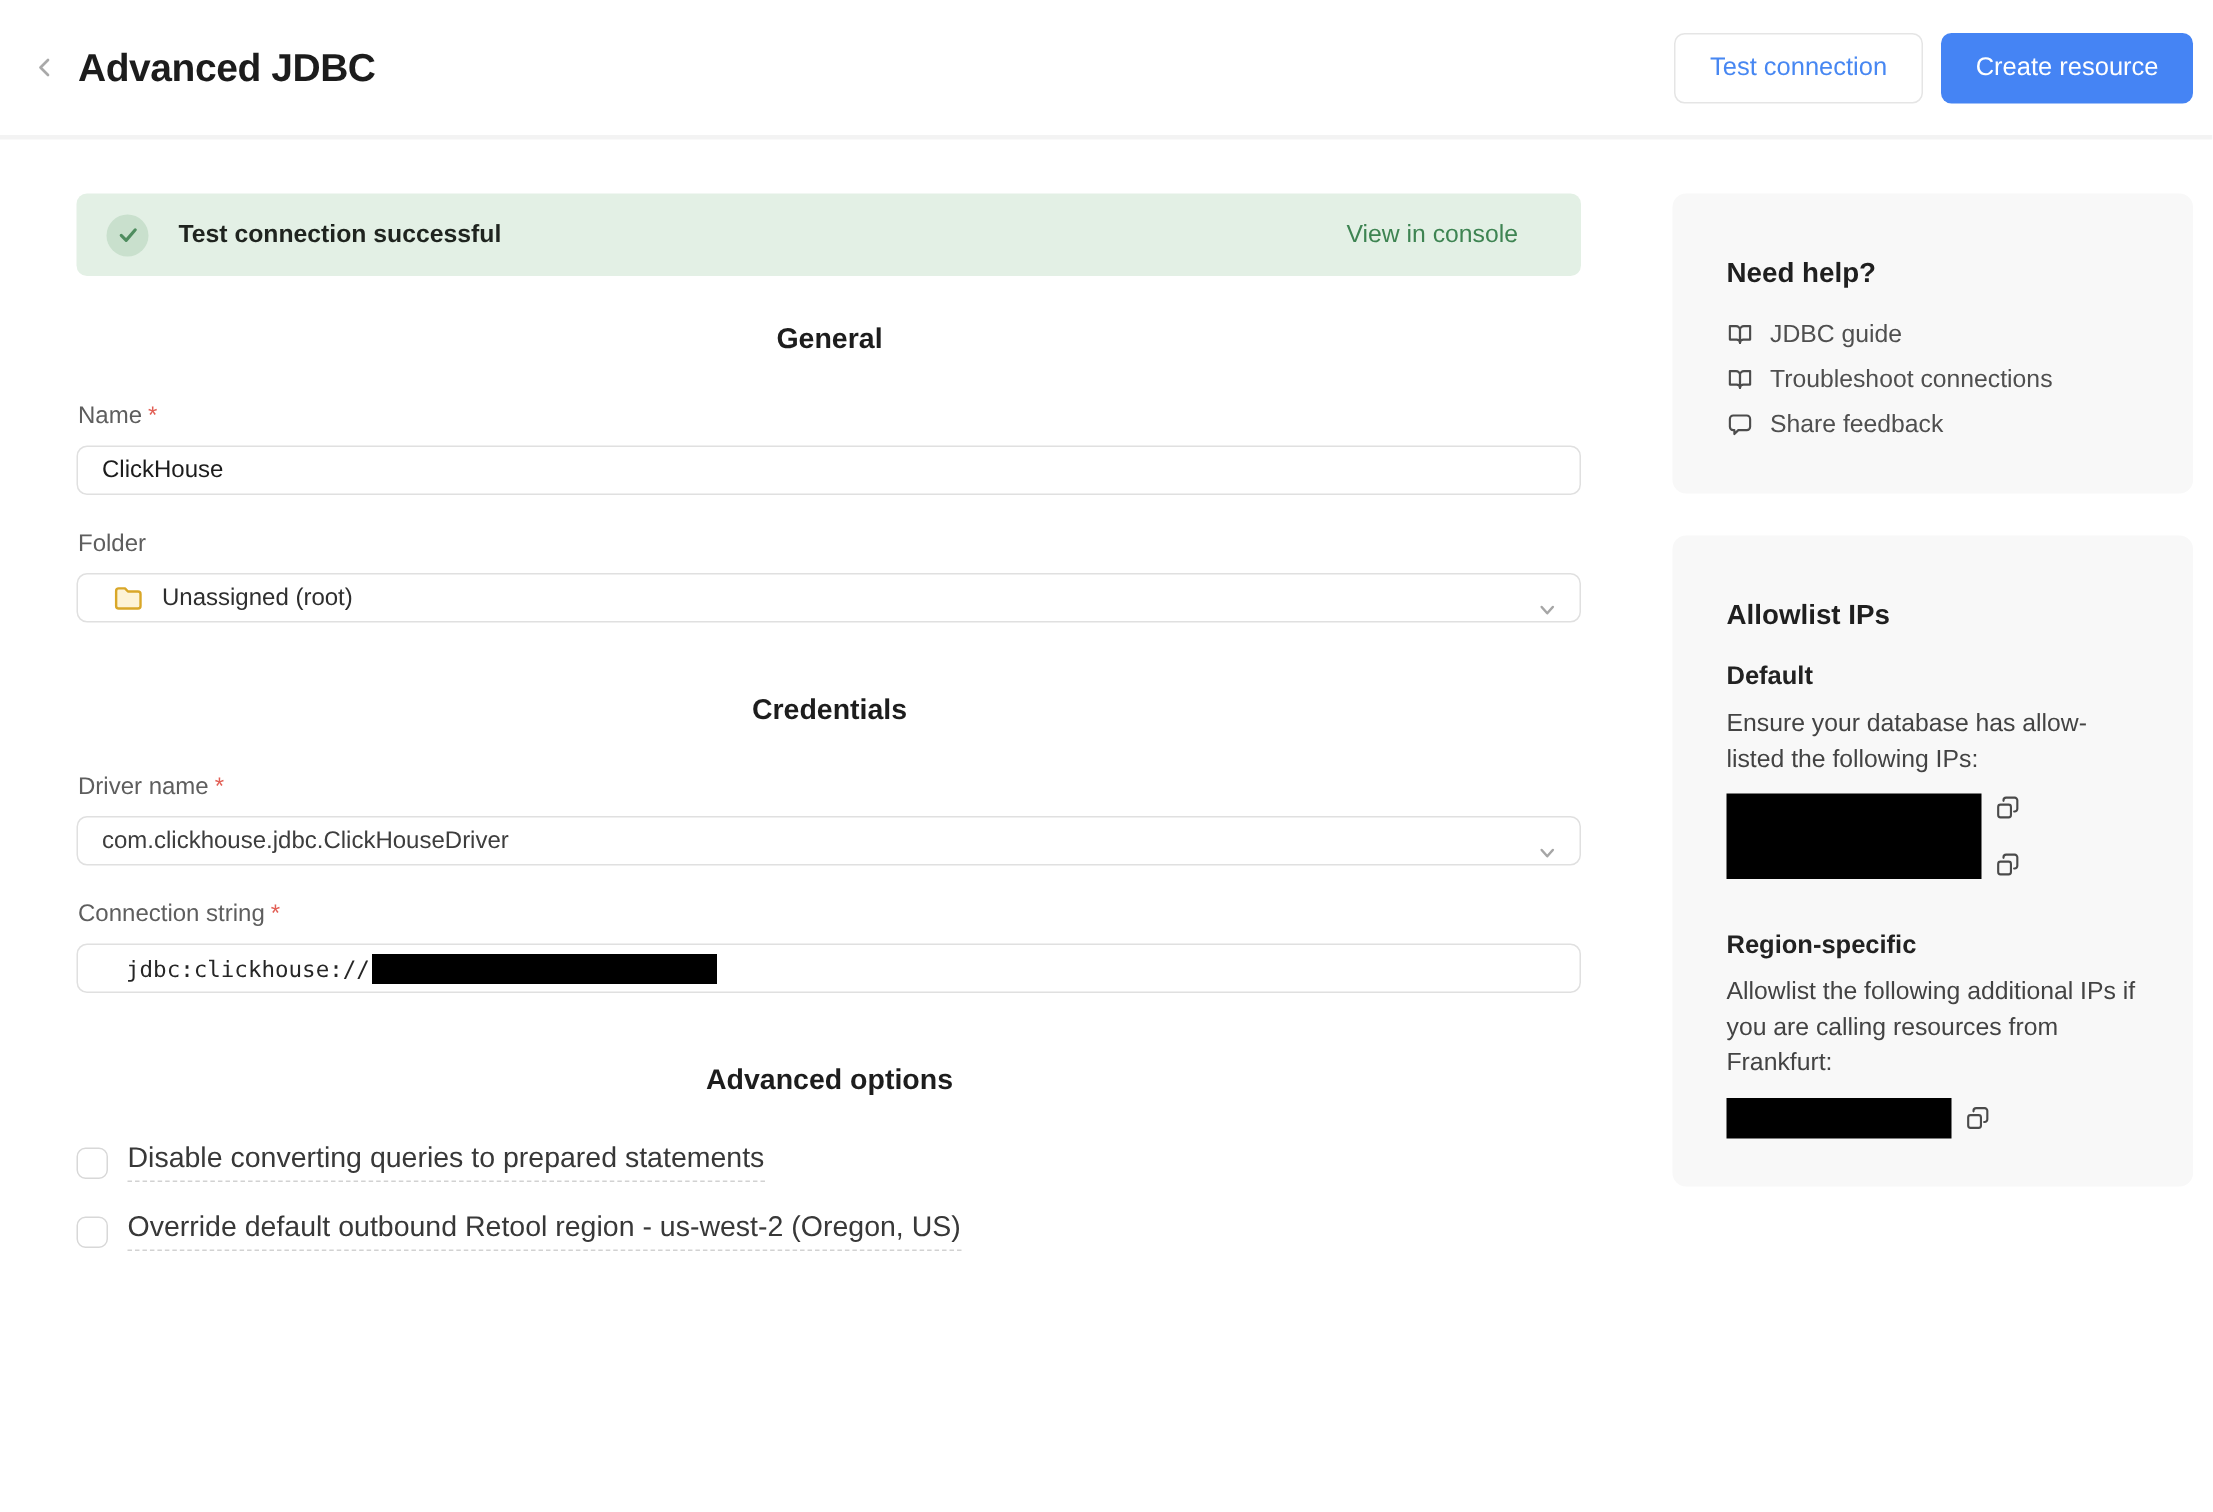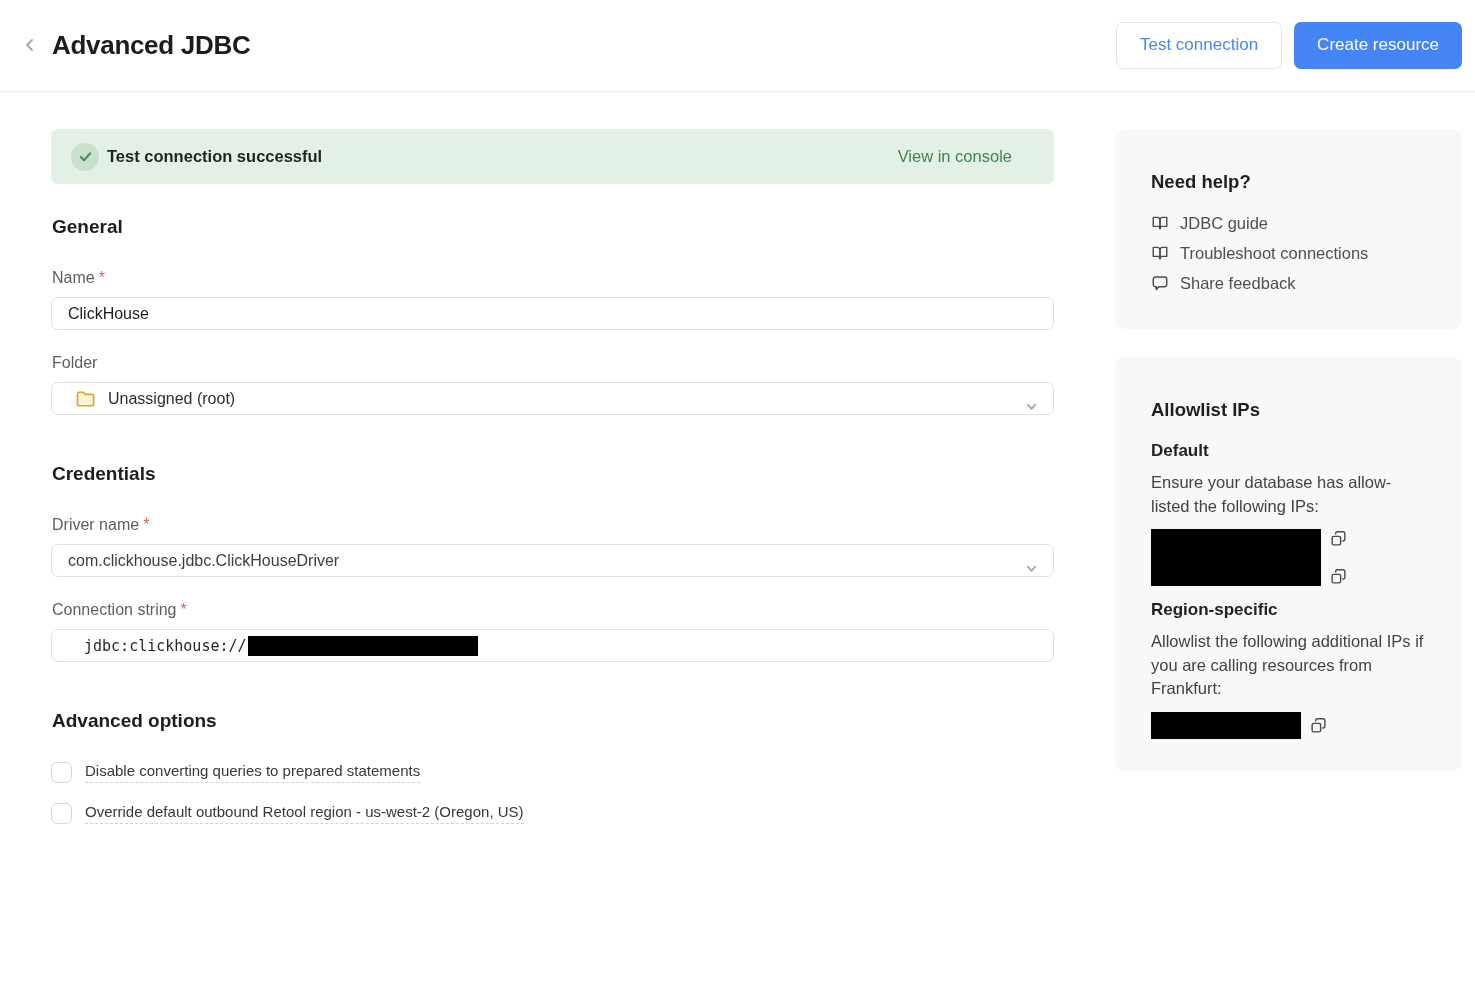--- a/index.html
+++ b/index.html
@@ -49,25 +49,25 @@
     margin-top: 36px; height: 55px;
     background: #e3f0e5; border-radius: 7px;
     display: flex; align-items: center;
     padding: 0 42px 0 20px;
   }
   .check-circle {
     width: 28px; height: 28px; border-radius: 50%;
     background: #c9e0cd; flex: 0 0 auto;
     display: flex; align-items: center; justify-content: center;
   }
-  .banner-msg { margin-left: 8px; font-size: 16.5px; font-weight: 700; color: #1f241f; }
+  .banner-msg { margin-left: 20px; font-size: 16.5px; font-weight: 700; color: #1f241f; }
   .banner-action { margin-left: auto; font-size: 16.5px; color: #3e8452; cursor: pointer; }
 
   
-  .section-h { font-size: 19px; font-weight: 700; color: #1d1d1d; margin: 31px 0 0 1px; line-height: 23px; }
+  .section-h { font-size: 19px; font-weight: 700; color: #1d1d1d; margin: 31px 0 0 1px; line-height: 23px; text-align: center; }
   .field { margin-top: 24px; }
   .field.first { margin-top: 31px; }
   .field-label { font-size: 16px; color: #5e5e5e; display: inline-block; margin: 0 0 10px 1px; }
   .req { color: #e25f55; margin-left: 4px; }
   .control {
     width: 100%; height: 33px;
     border: 1px solid #e0e0e0; border-radius: 7px;
     background: #fff; font-size: 16px; color: #1c1c1c;
     padding: 0 16px; font-family: "Liberation Sans", sans-serif;
     outline: none;
@@ -87,21 +87,21 @@
 
   
   .adv-h { margin-top: 47px; }
   .cb-row { display: flex; align-items: center; margin-top: 30px; }
   .cb-row + .cb-row { margin-top: 20px; }
   .checkbox {
     width: 21px; height: 21px; border: 1.5px solid #d8d8d8;
     border-radius: 6px; background: #fff; flex: 0 0 auto; cursor: pointer;
   }
   .cb-label {
-    margin-left: 13px; font-size: 15px; color: #383838;
+    margin-left: 13px; font-size: 19px; color: #383838;
     border-bottom: 1px dashed #d2d2d2; padding-bottom: 3px; cursor: default;
   }
 
   
   .card {
     background: #f8f8f8; border-radius: 9px;
     padding: 42px 36px 32px;
   }
   .card-help { margin-top: 36px; height: 200px; padding-bottom: 0; }
   .card-h { font-size: 18.5px; font-weight: 600; color: #1f1f1f; margin: 0 0 15px; }
@@ -109,21 +109,21 @@
   .help-item .hicon { margin-right: 11px; display: flex; color: #4c4c4c; }
 
   .card-allow { margin-top: 28px; }
   .sub-h { font-size: 17px; font-weight: 600; color: #222; margin: 0 0 10px; }
   .para { font-size: 16.5px; line-height: 23.5px; color: #434343; margin: 0 0 11px; }
   .ip-row { display: flex; }
   .ip-redact-lg { width: 170px; height: 57px; background: #000; }
   .ip-redact-sm { width: 150px; height: 27px; background: #000; }
   .copy-col { margin-left: 9px; display: flex; flex-direction: column; justify-content: space-between; padding: 1px 0; }
   .copy-btn { cursor: pointer; color: #4a4a4a; display: flex; }
-  .region-block { margin-top: 14px; }
+  .region-block { margin-top: 34px; }
   .ip-row-sm { display: flex; align-items: center; }
   .ip-row-sm .copy-btn { margin-left: 9px; }
   svg { display: block; }
 </style>
 </head>
 <body>
 
 <div class="header">
   <div class="back-btn">
     <span>

